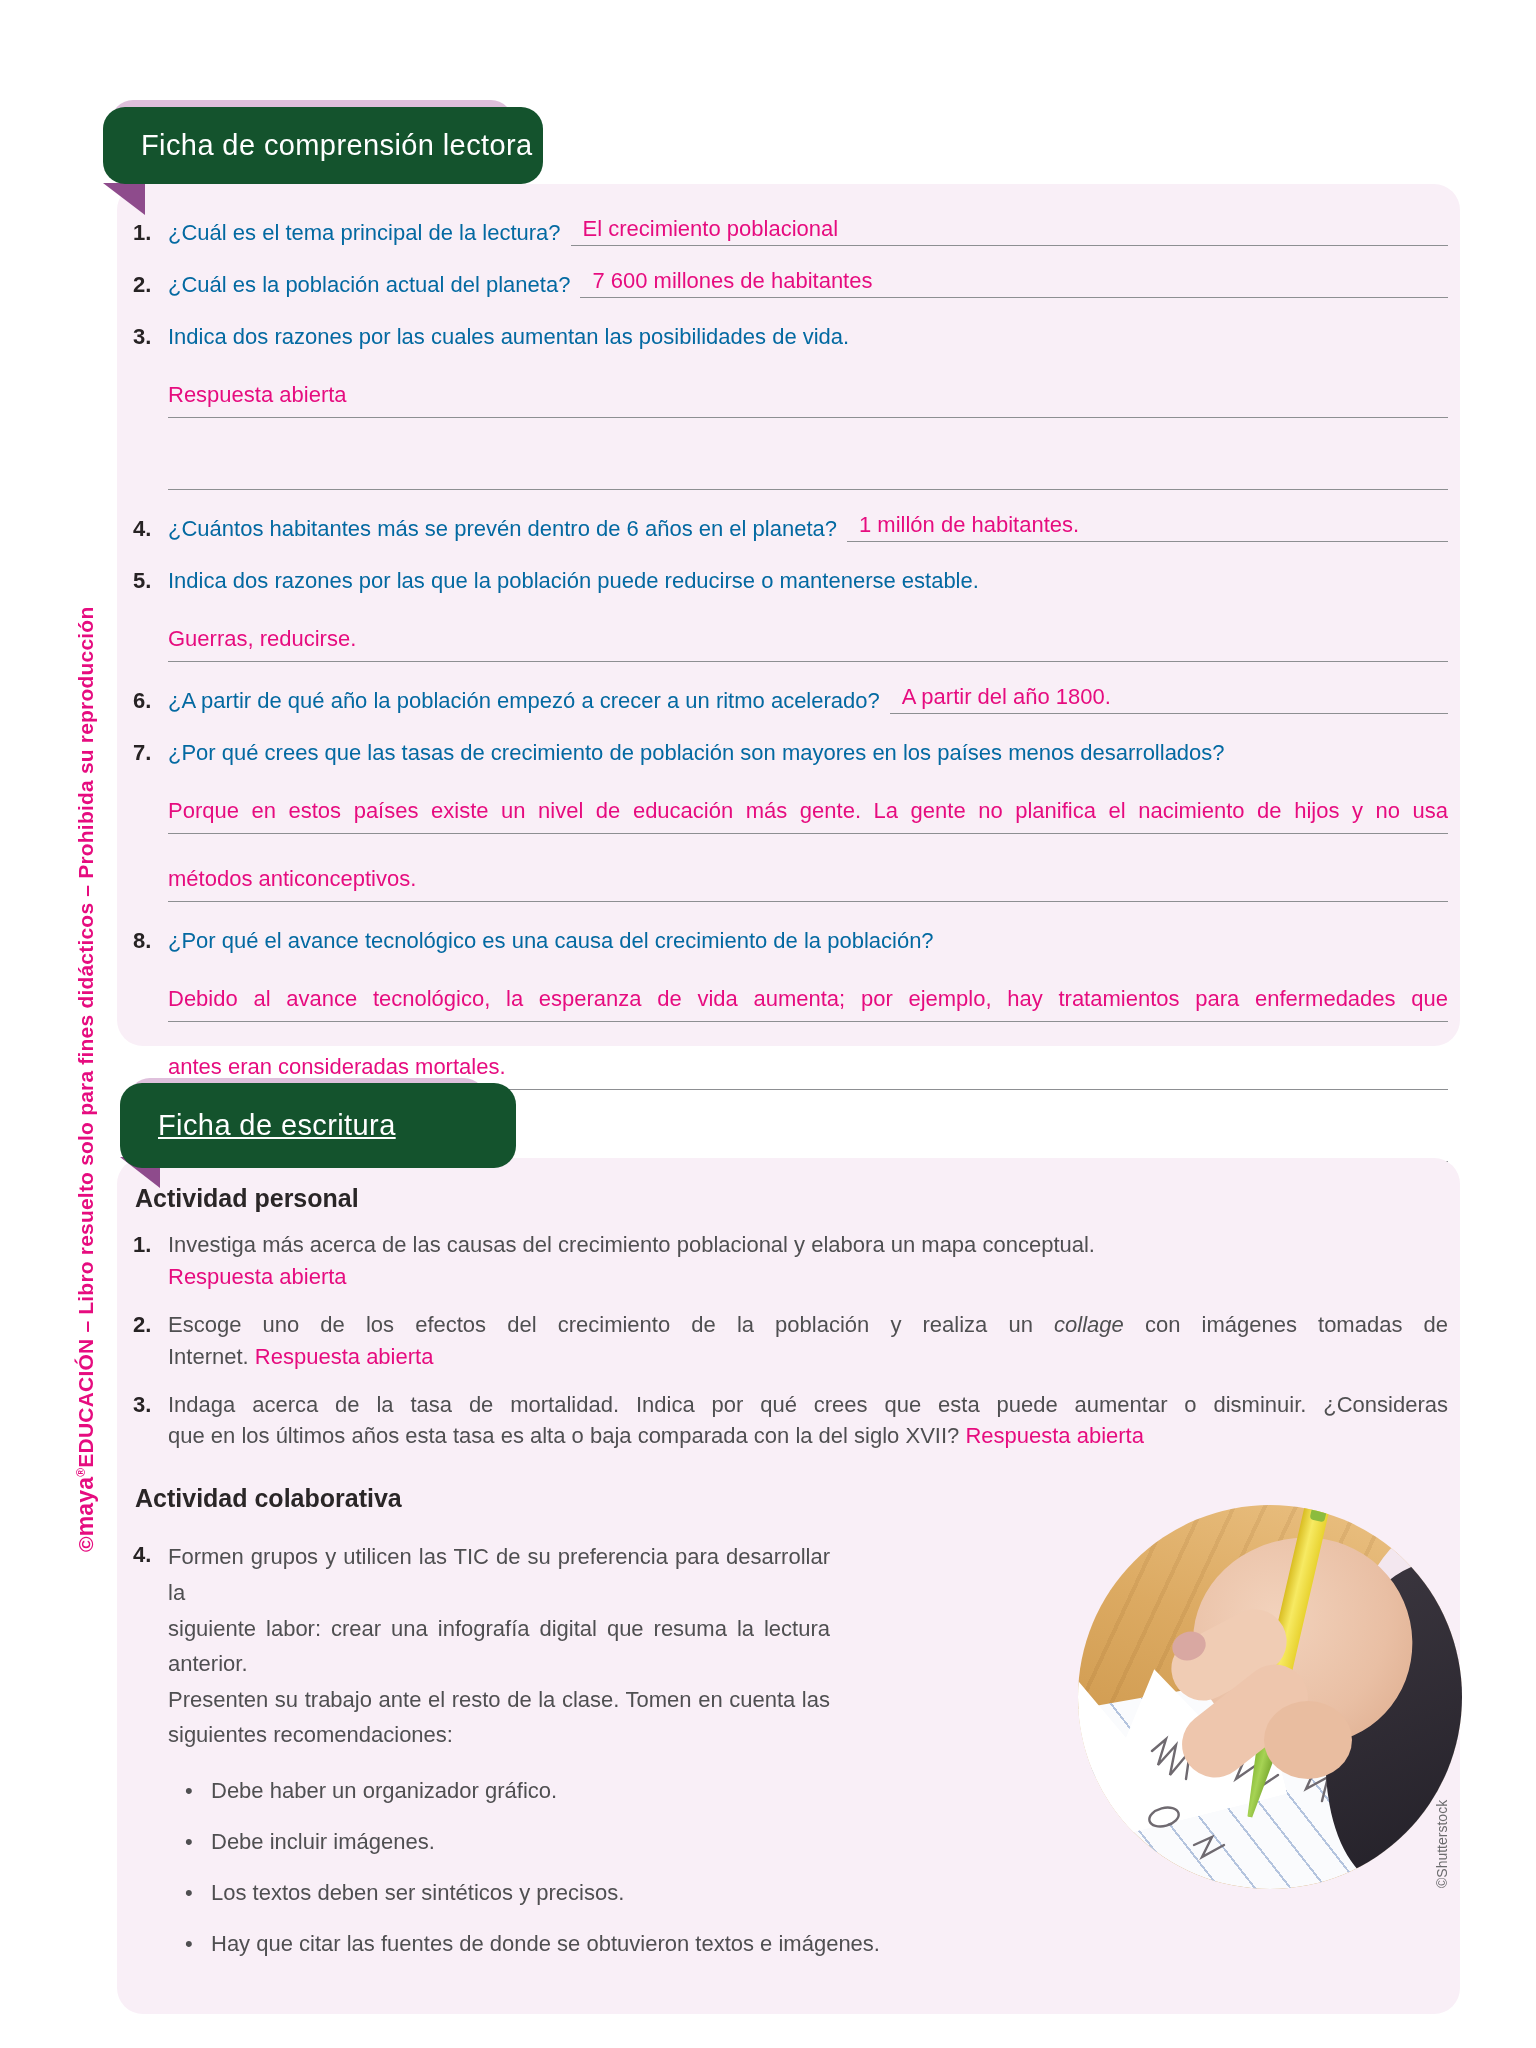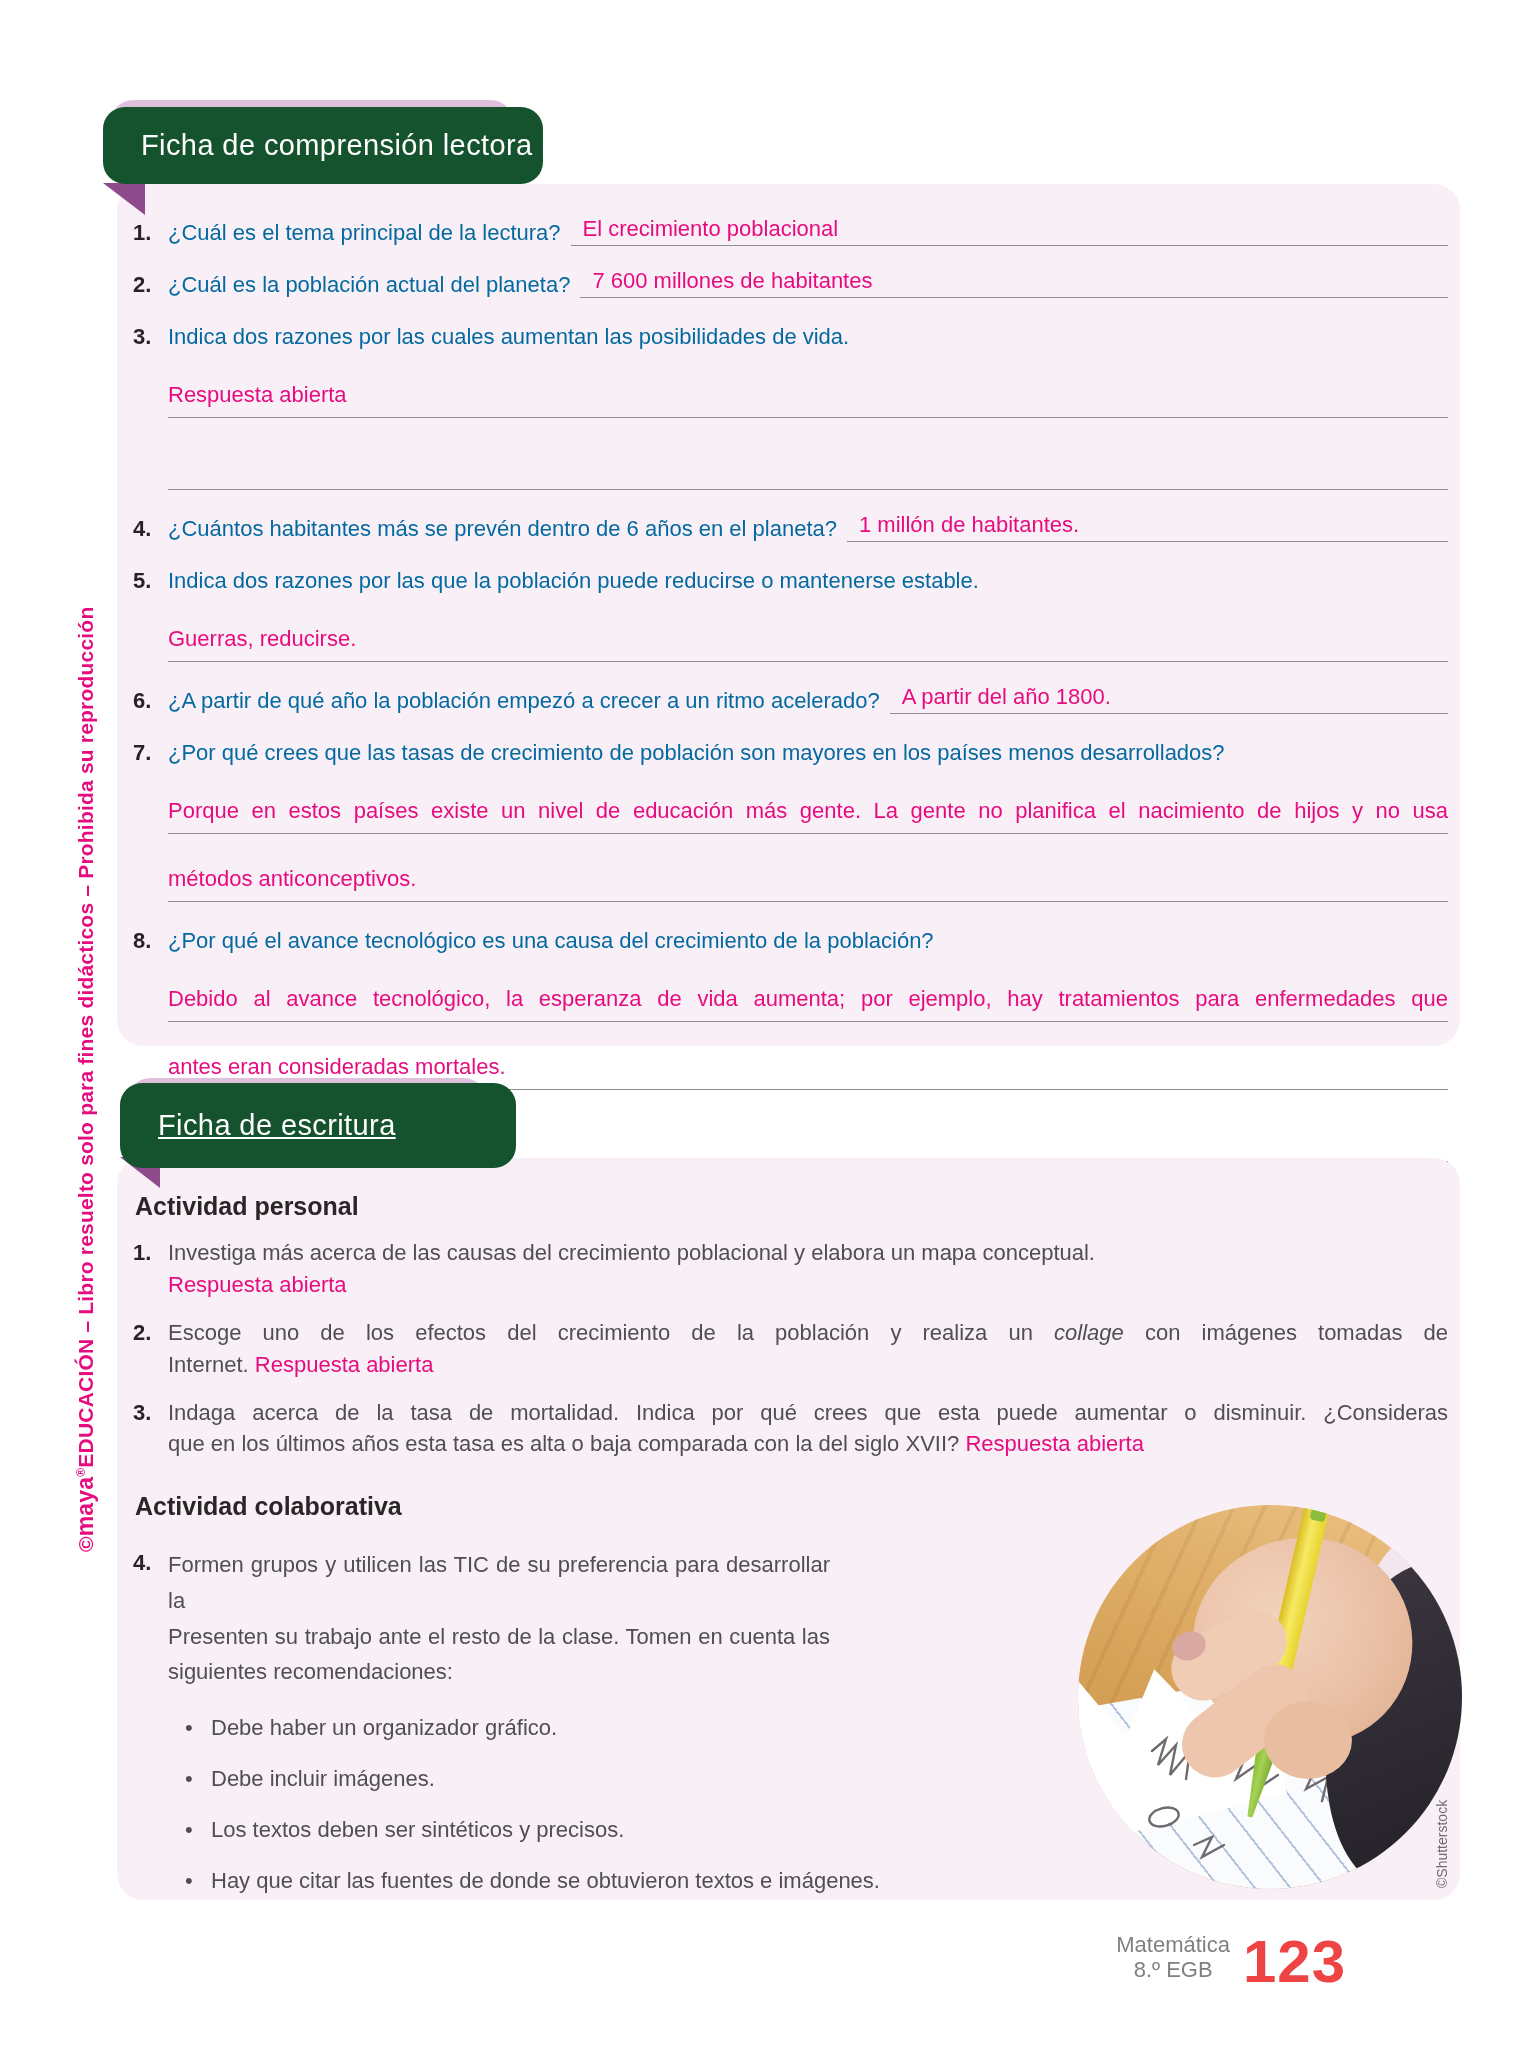--- a/index.html
+++ b/index.html
@@ -15,21 +15,21 @@
 
   
   .tab-back{background:#c996c4;opacity:.6;border-radius:22px;}
   .tab{background:#14532d;border-radius:22px;display:flex;align-items:center;
        padding-left:38px;color:#ffffff;font-size:29px;letter-spacing:.4px;font-weight:500;z-index:6;}
   .fold{background:#8e4b8c;clip-path:polygon(0 0,100% 0,100% 100%);z-index:5;}
 
   
   .box{background:#f9eff7;border-radius:26px;z-index:2;}
   #box1{left:117px;top:184px;width:1343px;height:862px;padding:10px 12px 0 16px;box-sizing:border-box;}
-  #box2{left:117px;top:1158px;width:1343px;height:742px;padding:32px 12px 0 16px;box-sizing:border-box;}
+  #box2{left:117px;top:1158px;width:1343px;height:856px;padding:24px 12px 0 16px;box-sizing:border-box;}
 
   
   .row{display:flex;align-items:flex-end;margin-top:21px;min-height:31px;font-size:22px;}
   .num{flex:0 0 35px;font-weight:700;color:#272324;}
   .qtext{color:#0369a1;white-space:nowrap;}
   .ansline{flex:1 1 auto;margin-left:10px;border-bottom:1.6px solid #8d8f92;
            padding:0 0 3px 12px;color:#e60c7f;}
   .row.ansrow{margin-left:35px;margin-top:2px;padding-top:30px;border-bottom:1.6px solid #8d8f92;
               color:#e60c7f;display:block;padding-bottom:4px;}
   .row.ansrow.just{text-align:justify;text-align-last:justify;}
@@ -181,20 +181,21 @@
           <div class="jline"><span>Indaga acerca de la tasa de mortalidad. Indica por qué crees que esta puede aumentar o disminuir. ¿Consideras</span></div>
           <div><span>que en los últimos años esta tasa es alta o baja comparada con la del siglo XVII? </span><span class="pink">Respuesta abierta</span></div>
         </div>
       </div>
     </div>
   <div id="collab-heading" class="whead">Actividad colaborativa</div>
   <div id="item4" class="w-item">
       <span class="num">4.</span>
       <div class="w-body">
         <div class="jline"><span>Formen grupos y utilicen las TIC de su preferencia para desarrollar la</span></div>
+        <div class="jline"><span>siguiente labor: crear una infografía digital que resuma la lectura anterior.</span></div>
         <div class="jline"><span>Presenten su trabajo ante el resto de la clase. Tomen en cuenta las</span></div>
         <div><span>siguientes recomendaciones:</span></div>
       </div>
     </div>
   <div id="bullets" class="bullets">
       <div class="bullet">
         <span class="dot">•</span>
         <span>Debe haber un organizador gráfico.</span>
       </div>
       <div class="bullet">

